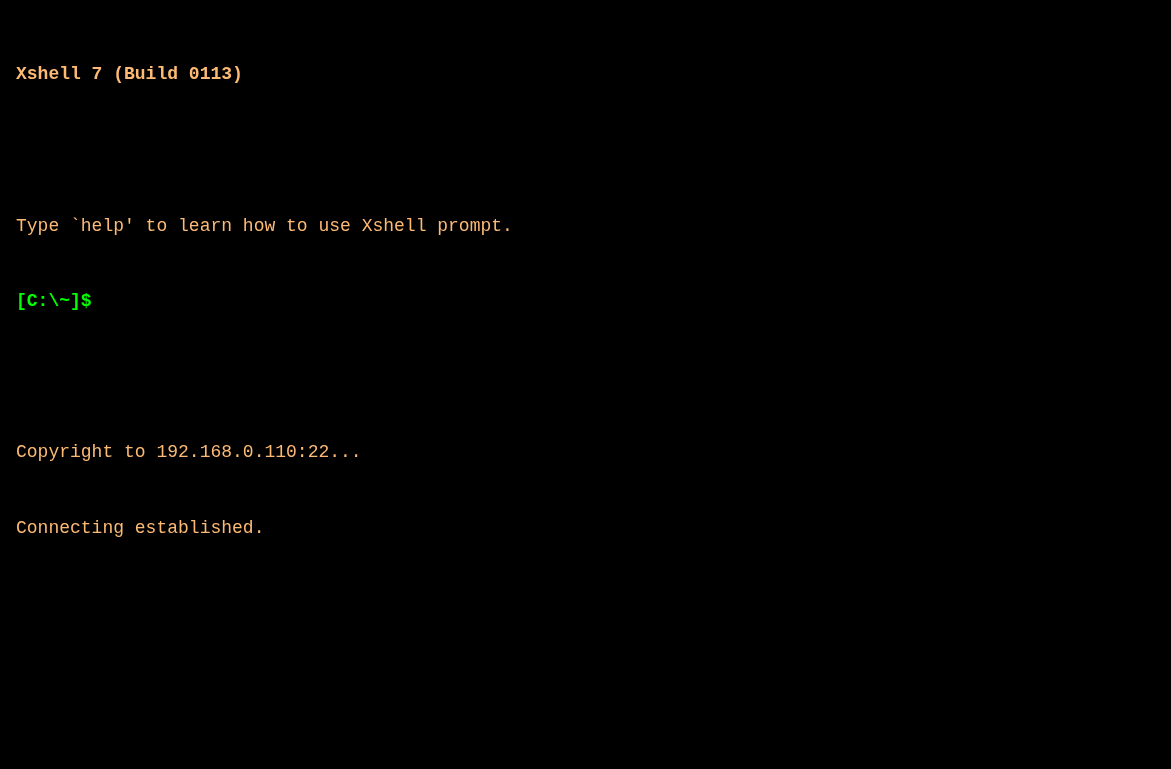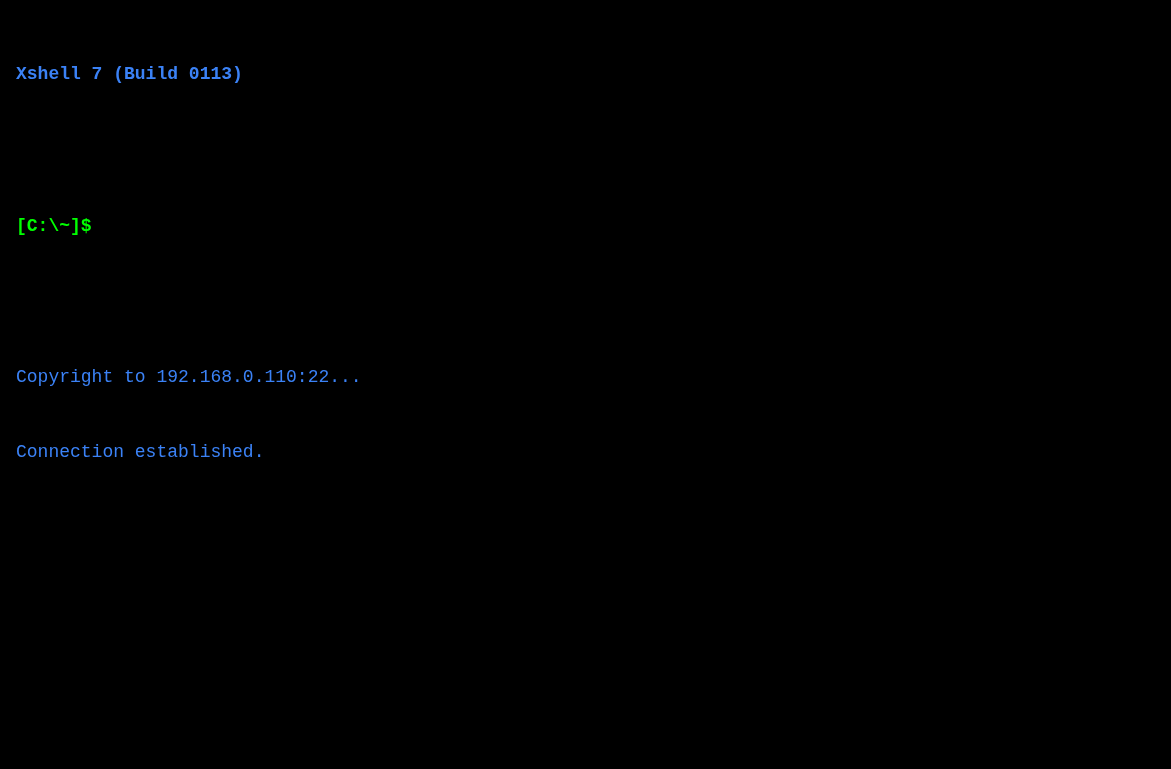--- a/index.html
+++ b/index.html
@@ -21,21 +21,21 @@
     .terminal {
       background-color: #000000;
       color: #ffffff;
       padding: 12px 16px;
       width: 100%;
       height: 100%;
       white-space: pre;
     }
 
     .white {
-      color: #3b82f6;
+      color: #fdba74;
     }
 
     .green {
       color: #00ff00;
     }
 
     .bold {
       font-weight: bold;
     }
 
@@ -48,24 +48,25 @@
       display: block;
       min-height: 1.4em;
     }
   </style>
 </head>
 <body>
 
 <div class="terminal">
   <span class="line"><span class="bold white">Xshell 7 (Build 0113)</span></span>
   <span class="line"> </span>
+  <span class="line"><span class="white">Type `help' to learn how to use Xshell prompt.</span></span>
   <span class="line"><span class="green bold">[C:\~]$</span></span>
   <span class="line"> </span>
   <span class="line"><span class="white">Copyright to 192.168.0.110:22...</span></span>
-  <span class="line"><span class="white">Connection established.</span></span>
+  <span class="line"><span class="white">Connecting established.</span></span>
   <span class="line"> </span>
   
   
   
   
   
   
   
   
   

